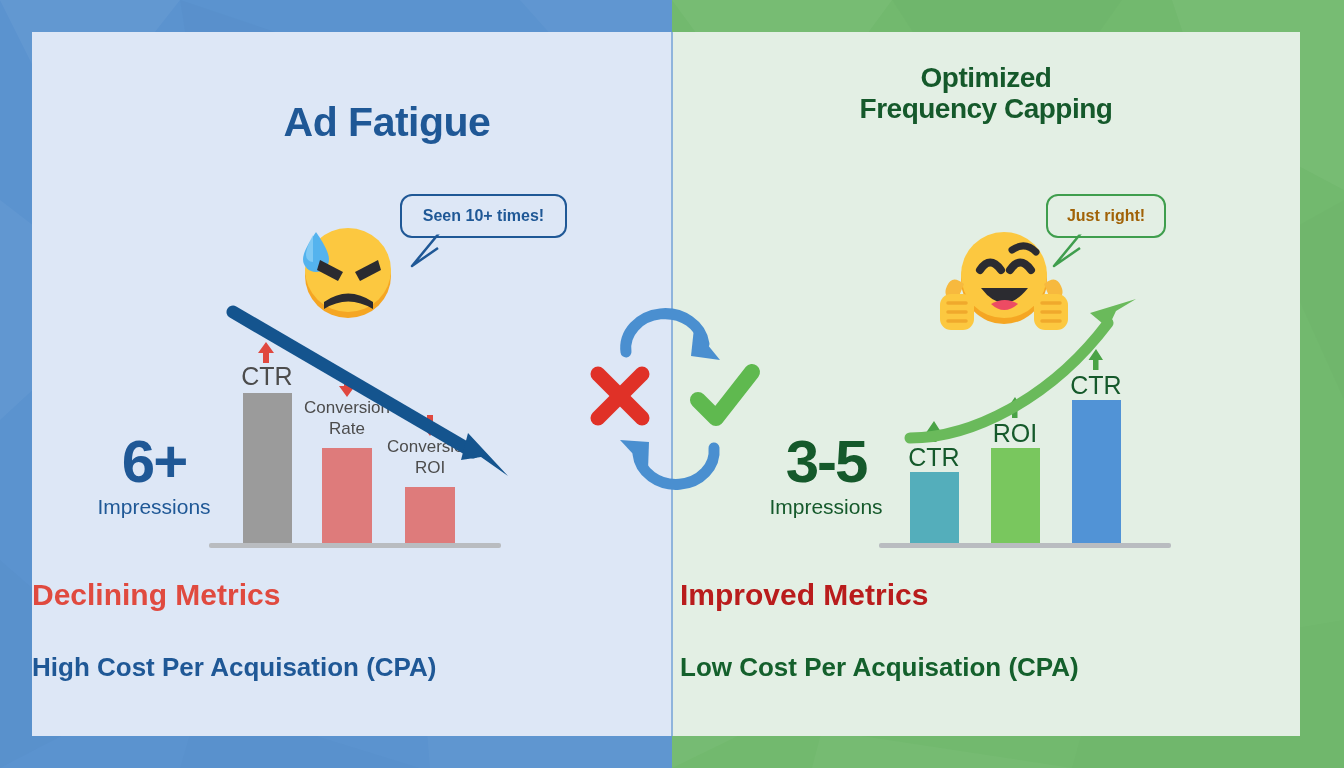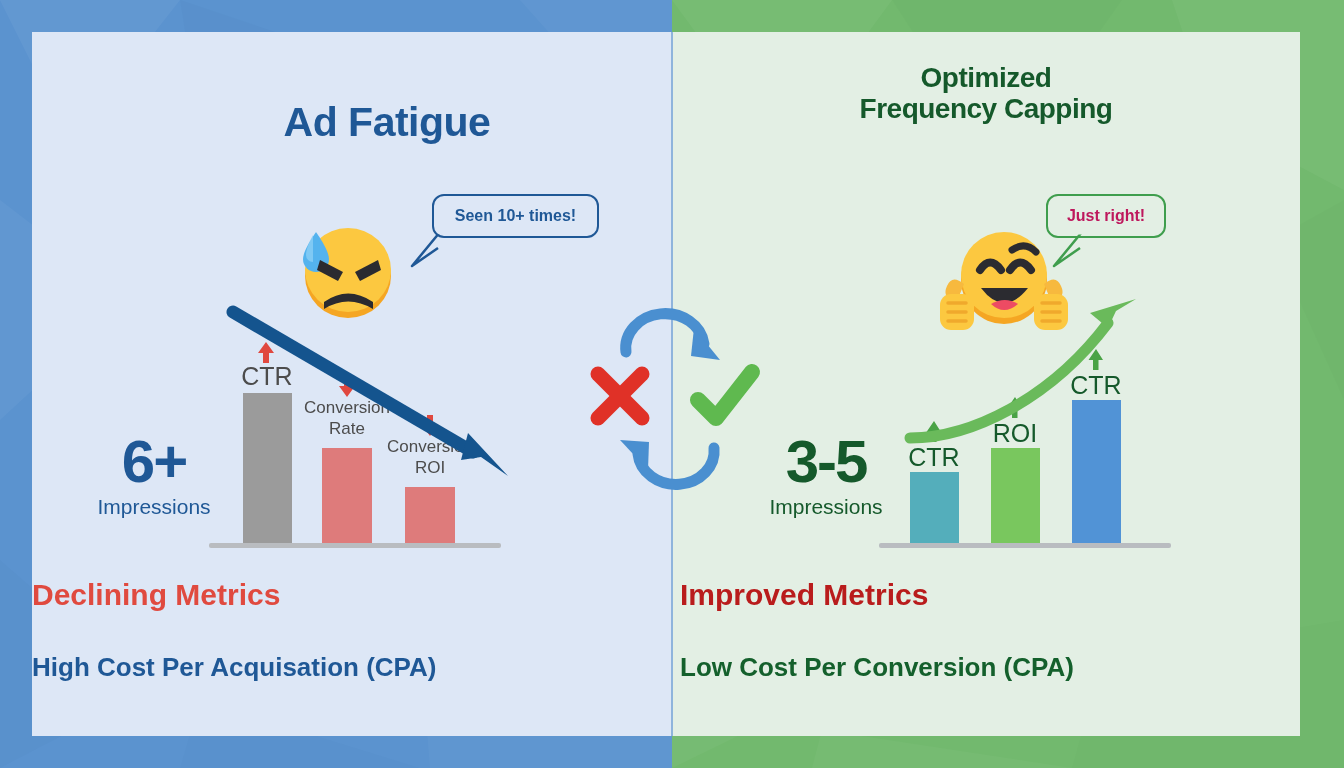--- a/index.html
+++ b/index.html
@@ -100,27 +100,26 @@
     display: flex;
     align-items: center;
     justify-content: center;
     white-space: nowrap;
   }
   .bubble-left {
     left: 400px; top: 194px;
     width: 163px; height: 40px;
     border-color: #1f5896;
     color: #1f5896;
-    margin-left: 32px;
   }
   .bubble-right {
     left: 1046px; top: 194px;
     width: 116px; height: 40px;
     border-color: #3f9e4d;
-    color: #be185d;
+    color: #a16207;
   }
   .bubble-tail { position: absolute; overflow: visible; }
 
   
   .emoji { position: absolute; overflow: visible; }
 
   
   .chart { position: absolute; overflow: visible; }
 
   
@@ -294,21 +293,21 @@
     <text x="155" y="142" text-anchor="middle" font-family="Liberation Sans, sans-serif" font-size="25" fill="#15592b">ROI</text>
     <text x="236" y="94" text-anchor="middle" font-family="Liberation Sans, sans-serif" font-size="25" fill="#15592b">CTR</text>
   </svg>
 
   <svg class="chart" style="left:900px; top:295px;" width="250" height="160" viewBox="0 0 250 160">
     <path d="M10 143 C70 143 150 105 208 28" stroke="#6aba5b" stroke-width="11" fill="none" stroke-linecap="round"></path>
     <path d="M236 4 L190 18 L208 33 L216 16 Z" fill="#6aba5b"></path>
   </svg>
 
   <div class="cap cap-metrics cap-metrics-right">Improved Metrics</div>
-  <div class="cap cap-cpa cap-cpa-right">Low Cost Per Conversion (CPA)</div>
+  <div class="cap cap-cpa cap-cpa-right">Low Cost Per Acquisation (CPA)</div>
 
   <svg class="center-cluster" viewBox="0 0 180 176">
 
     <g>
       <path d="M40 40 A32 28 0 0 1 118 32" stroke="#4a8fd0" stroke-width="11" fill="none" stroke-linecap="round"></path>
       <path d="M134 48 L108 16 L105 44 Z" fill="#4a8fd0"></path>
     </g>
 
     <g>
       <path d="M128 136 A32 28 0 0 1 52 142" stroke="#4a8fd0" stroke-width="11" fill="none" stroke-linecap="round"></path>

